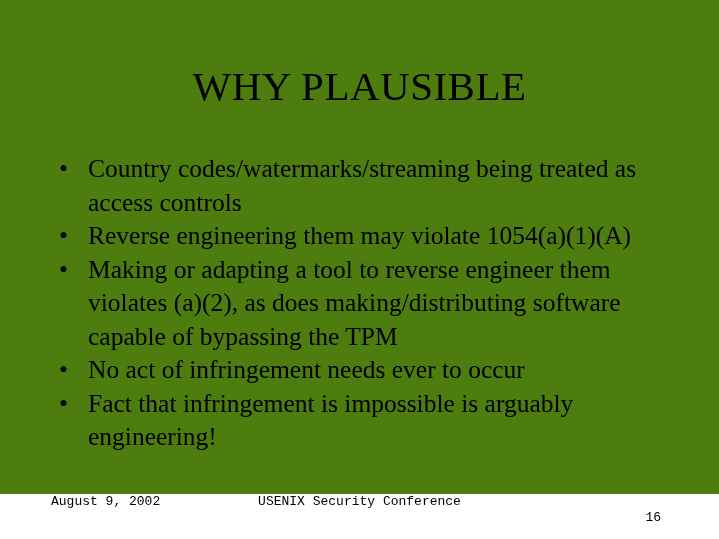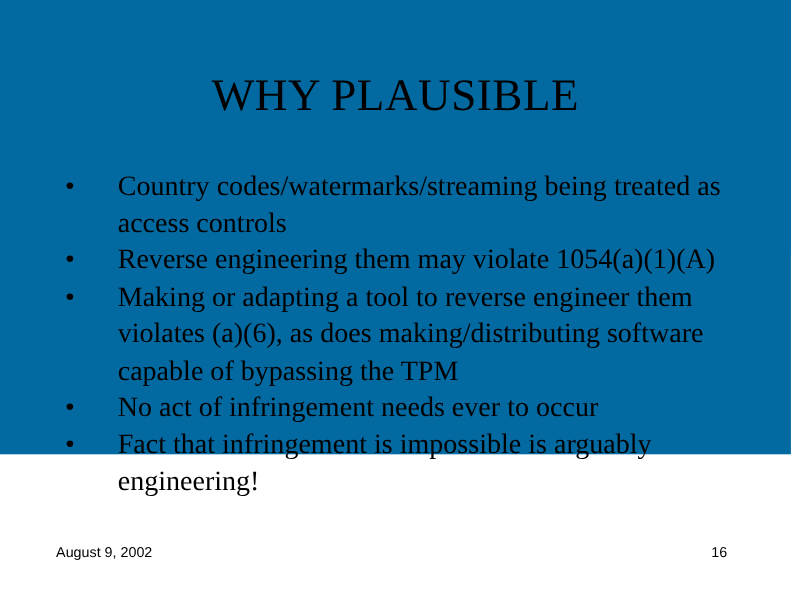--- a/index.html
+++ b/index.html
@@ -10,22 +10,22 @@
   body {
     width: 719px;
     height: 539px;
     overflow: hidden;
     font-family: "Liberation Serif", "DejaVu Serif", serif;
     color: #000000;
   }
   .slide {
     position: relative;
     width: 719px;
-    height: 413px;
-    background: #0369a1;
+    height: 494px;
+    background: #4d7c0f;
     box-sizing: border-box;
   }
   .slide-title {
     position: absolute;
     top: 62px;
     left: 0;
     width: 719px;
     text-align: center;
     font-size: 41px;
     line-height: 48px;
@@ -52,47 +52,46 @@
   }
   .bullet-item .marker {
     position: absolute;
     left: 11px;
     top: 0;
     font-size: 25.5px;
     line-height: 33.5px;
   }
   .bullet-text {
     display: block;
-    margin-left: 19px;
   }
   .footer {
     position: absolute;
     left: 0;
     top: 494px;
     width: 719px;
     height: 20px;
     font-size: 13px;
-    font-family: Liberation Sans, sans-serif;
+    font-family: Liberation Mono, monospace;
   }
   .footer-date {
     position: absolute;
     left: 51px;
     top: 0;
   }
   .footer-center {
     position: absolute;
     left: 0;
     top: 0;
     width: 719px;
     text-align: center;
   }
   .footer-page {
     position: absolute;
     right: 58px;
-    top: 0;
+    top: 16px;
     text-align: right;
   }
 </style>
 </head>
 <body>
 
 <div class="slide">
 
   <div class="slide-title">WHY PLAUSIBLE</div>
 
@@ -100,30 +99,31 @@
     <li class="bullet-item">
       <span class="marker">•</span>
       <span class="bullet-text">Country codes/watermarks/streaming being treated as access controls</span>
     </li>
     <li class="bullet-item">
       <span class="marker">•</span>
       <span class="bullet-text">Reverse engineering them may violate 1054(a)(1)(A)</span>
     </li>
     <li class="bullet-item">
       <span class="marker">•</span>
-      <span class="bullet-text">Making or adapting a tool to reverse engineer them violates (a)(6), as does making/distributing software capable of bypassing the TPM</span>
+      <span class="bullet-text">Making or adapting a tool to reverse engineer them violates (a)(2), as does making/distributing software capable of bypassing the TPM</span>
     </li>
     <li class="bullet-item">
       <span class="marker">•</span>
       <span class="bullet-text">No act of infringement needs ever to occur</span>
     </li>
     <li class="bullet-item">
       <span class="marker">•</span>
       <span class="bullet-text">Fact that infringement is impossible is arguably engineering!</span>
     </li>
   </ul>
 
   <div class="footer">
     <span class="footer-date">August 9, 2002</span>
+    <span class="footer-center">USENIX Security Conference</span>
     <span class="footer-page">16</span>
   </div>
 
 </div>
 
 </body></html>

